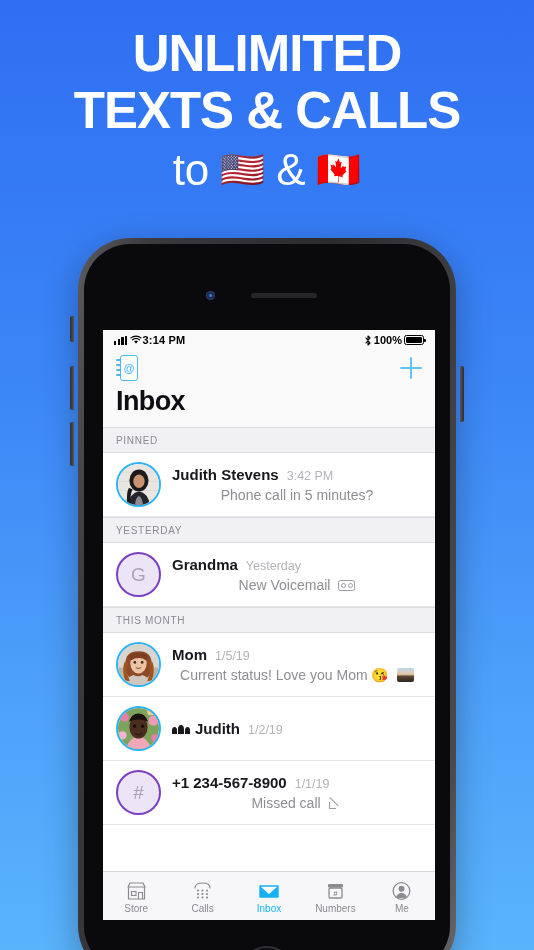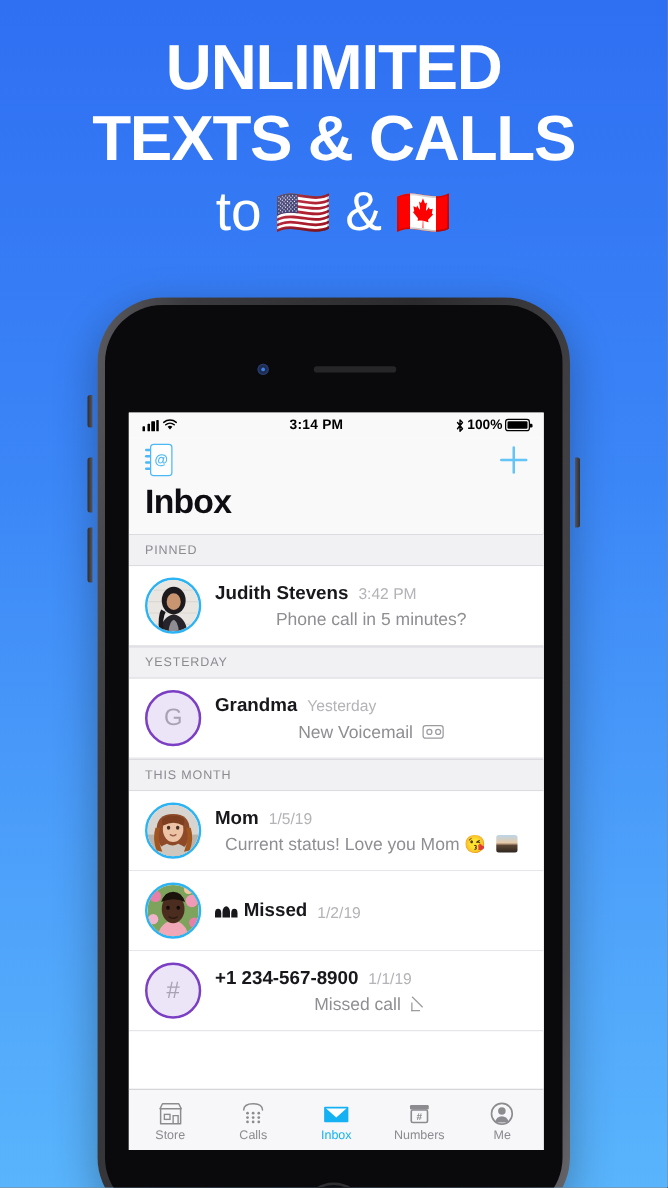--- a/index.html
+++ b/index.html
@@ -46,21 +46,21 @@
   
   .screen {
     position:absolute; top:86px; left:19px; width:332px; height:590px;
     background:#fff; overflow:hidden; display:flex; flex-direction:column;
   }
 
   
   .statusbar { height:20px; background:#f9f9f9; display:flex; align-items:center;
                padding:0 11px; font-size:11px; font-weight:bold; color:#000; flex:none; }
   .sb-left { display:flex; align-items:center; gap:3px; }
-  .sb-center { flex:1; text-align:center; letter-spacing:.2px; }
+  .sb-center { flex:1; text-align:left; letter-spacing:.2px; }
   .sb-right { display:flex; align-items:center; gap:2px; }
   .bars { display:flex; align-items:flex-end; gap:1.3px; height:9px; }
   .bars i { width:2.4px; background:#000; border-radius:.5px; display:block; }
   .bars i:nth-child(1){height:3.5px;} .bars i:nth-child(2){height:5.5px;}
   .bars i:nth-child(3){height:7.5px;} .bars i:nth-child(4){height:9px;}
   .battery { width:20px; height:9.5px; border:1.3px solid #000; border-radius:2.5px; padding:1px; position:relative; }
   .battery::after { content:""; position:absolute; right:-3px; top:2.6px; width:1.6px; height:3.6px;
                     background:#000; border-radius:0 1px 1px 0; }
   .battery span { display:block; width:100%; height:100%; background:#000; border-radius:1px; }
 
@@ -302,21 +302,21 @@
             </svg>
           </span>
           <span class="row-body">
             <span class="row-top">
               <span class="row-name">
                 <span class="group-icon">
                     <i></i>
                     <i></i>
                     <i></i>
                   </span>
-                <span>Missed</span>
+                <span>Judith</span>
               </span>
               <span class="row-time">1/2/19</span>
             </span>
           </span>
         </div>
 
         <div class="row">
           <span class="avatar ring-purple">
             <span class="initial">#</span>
           </span>

